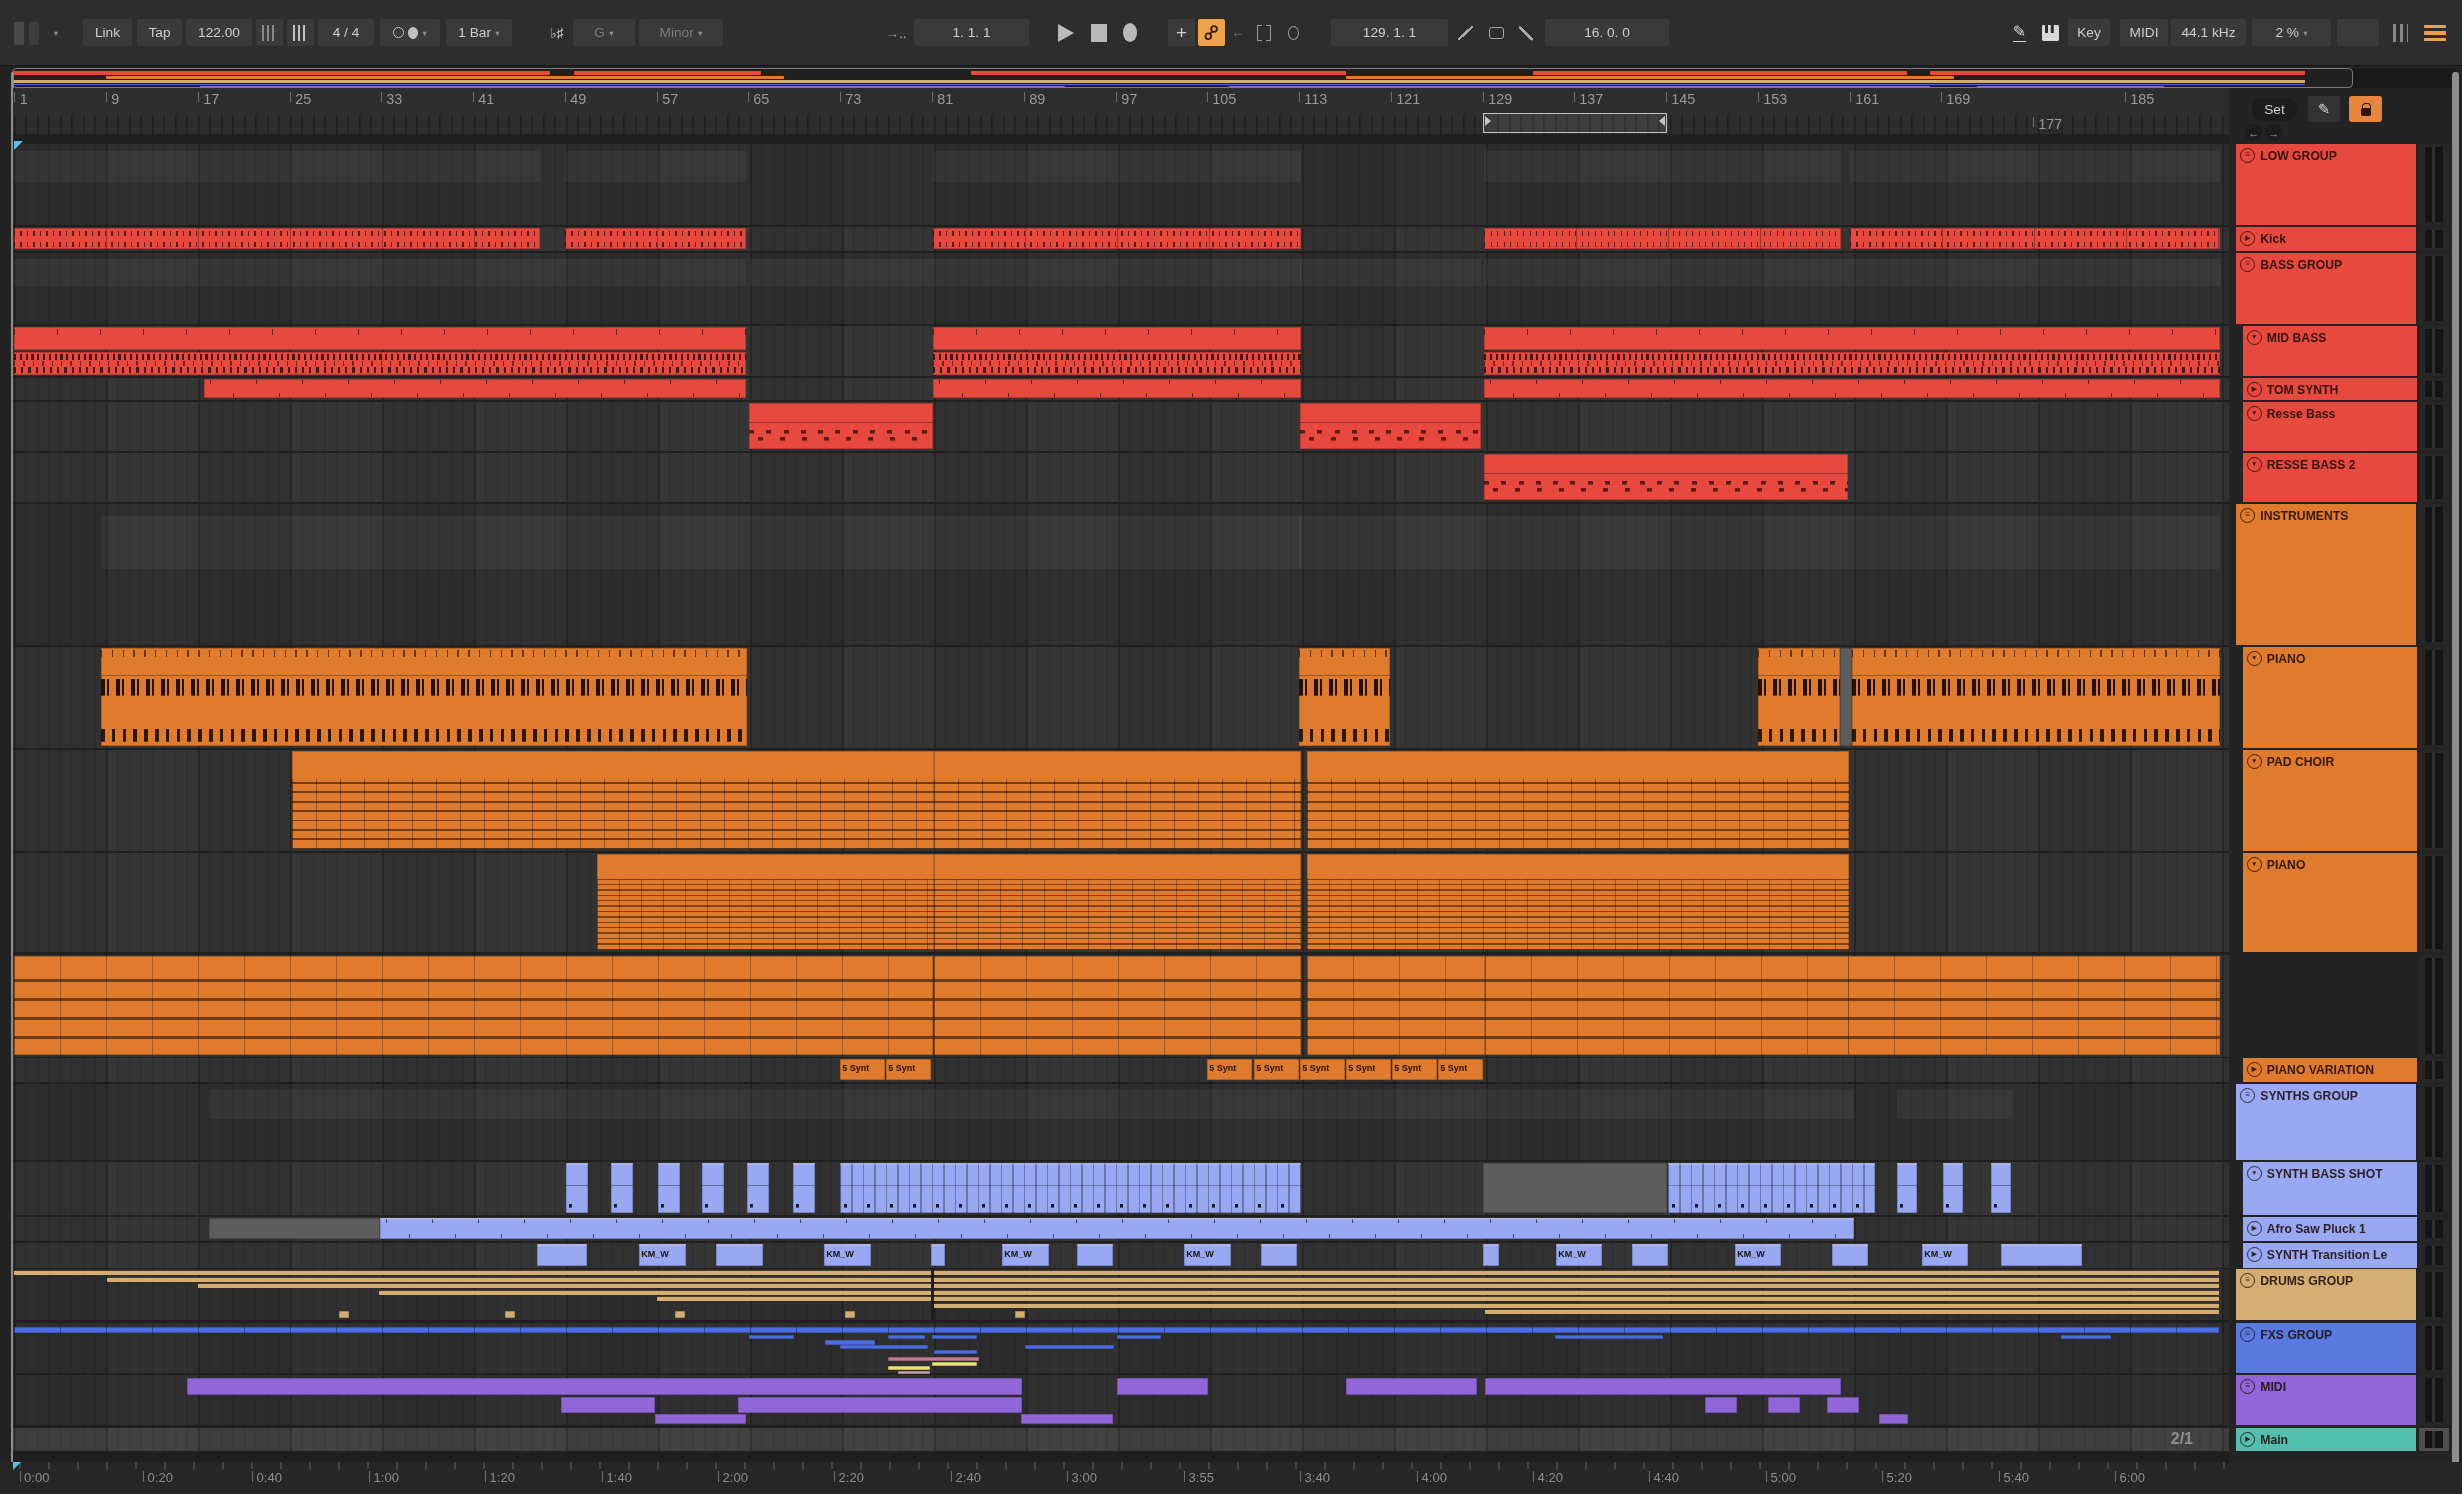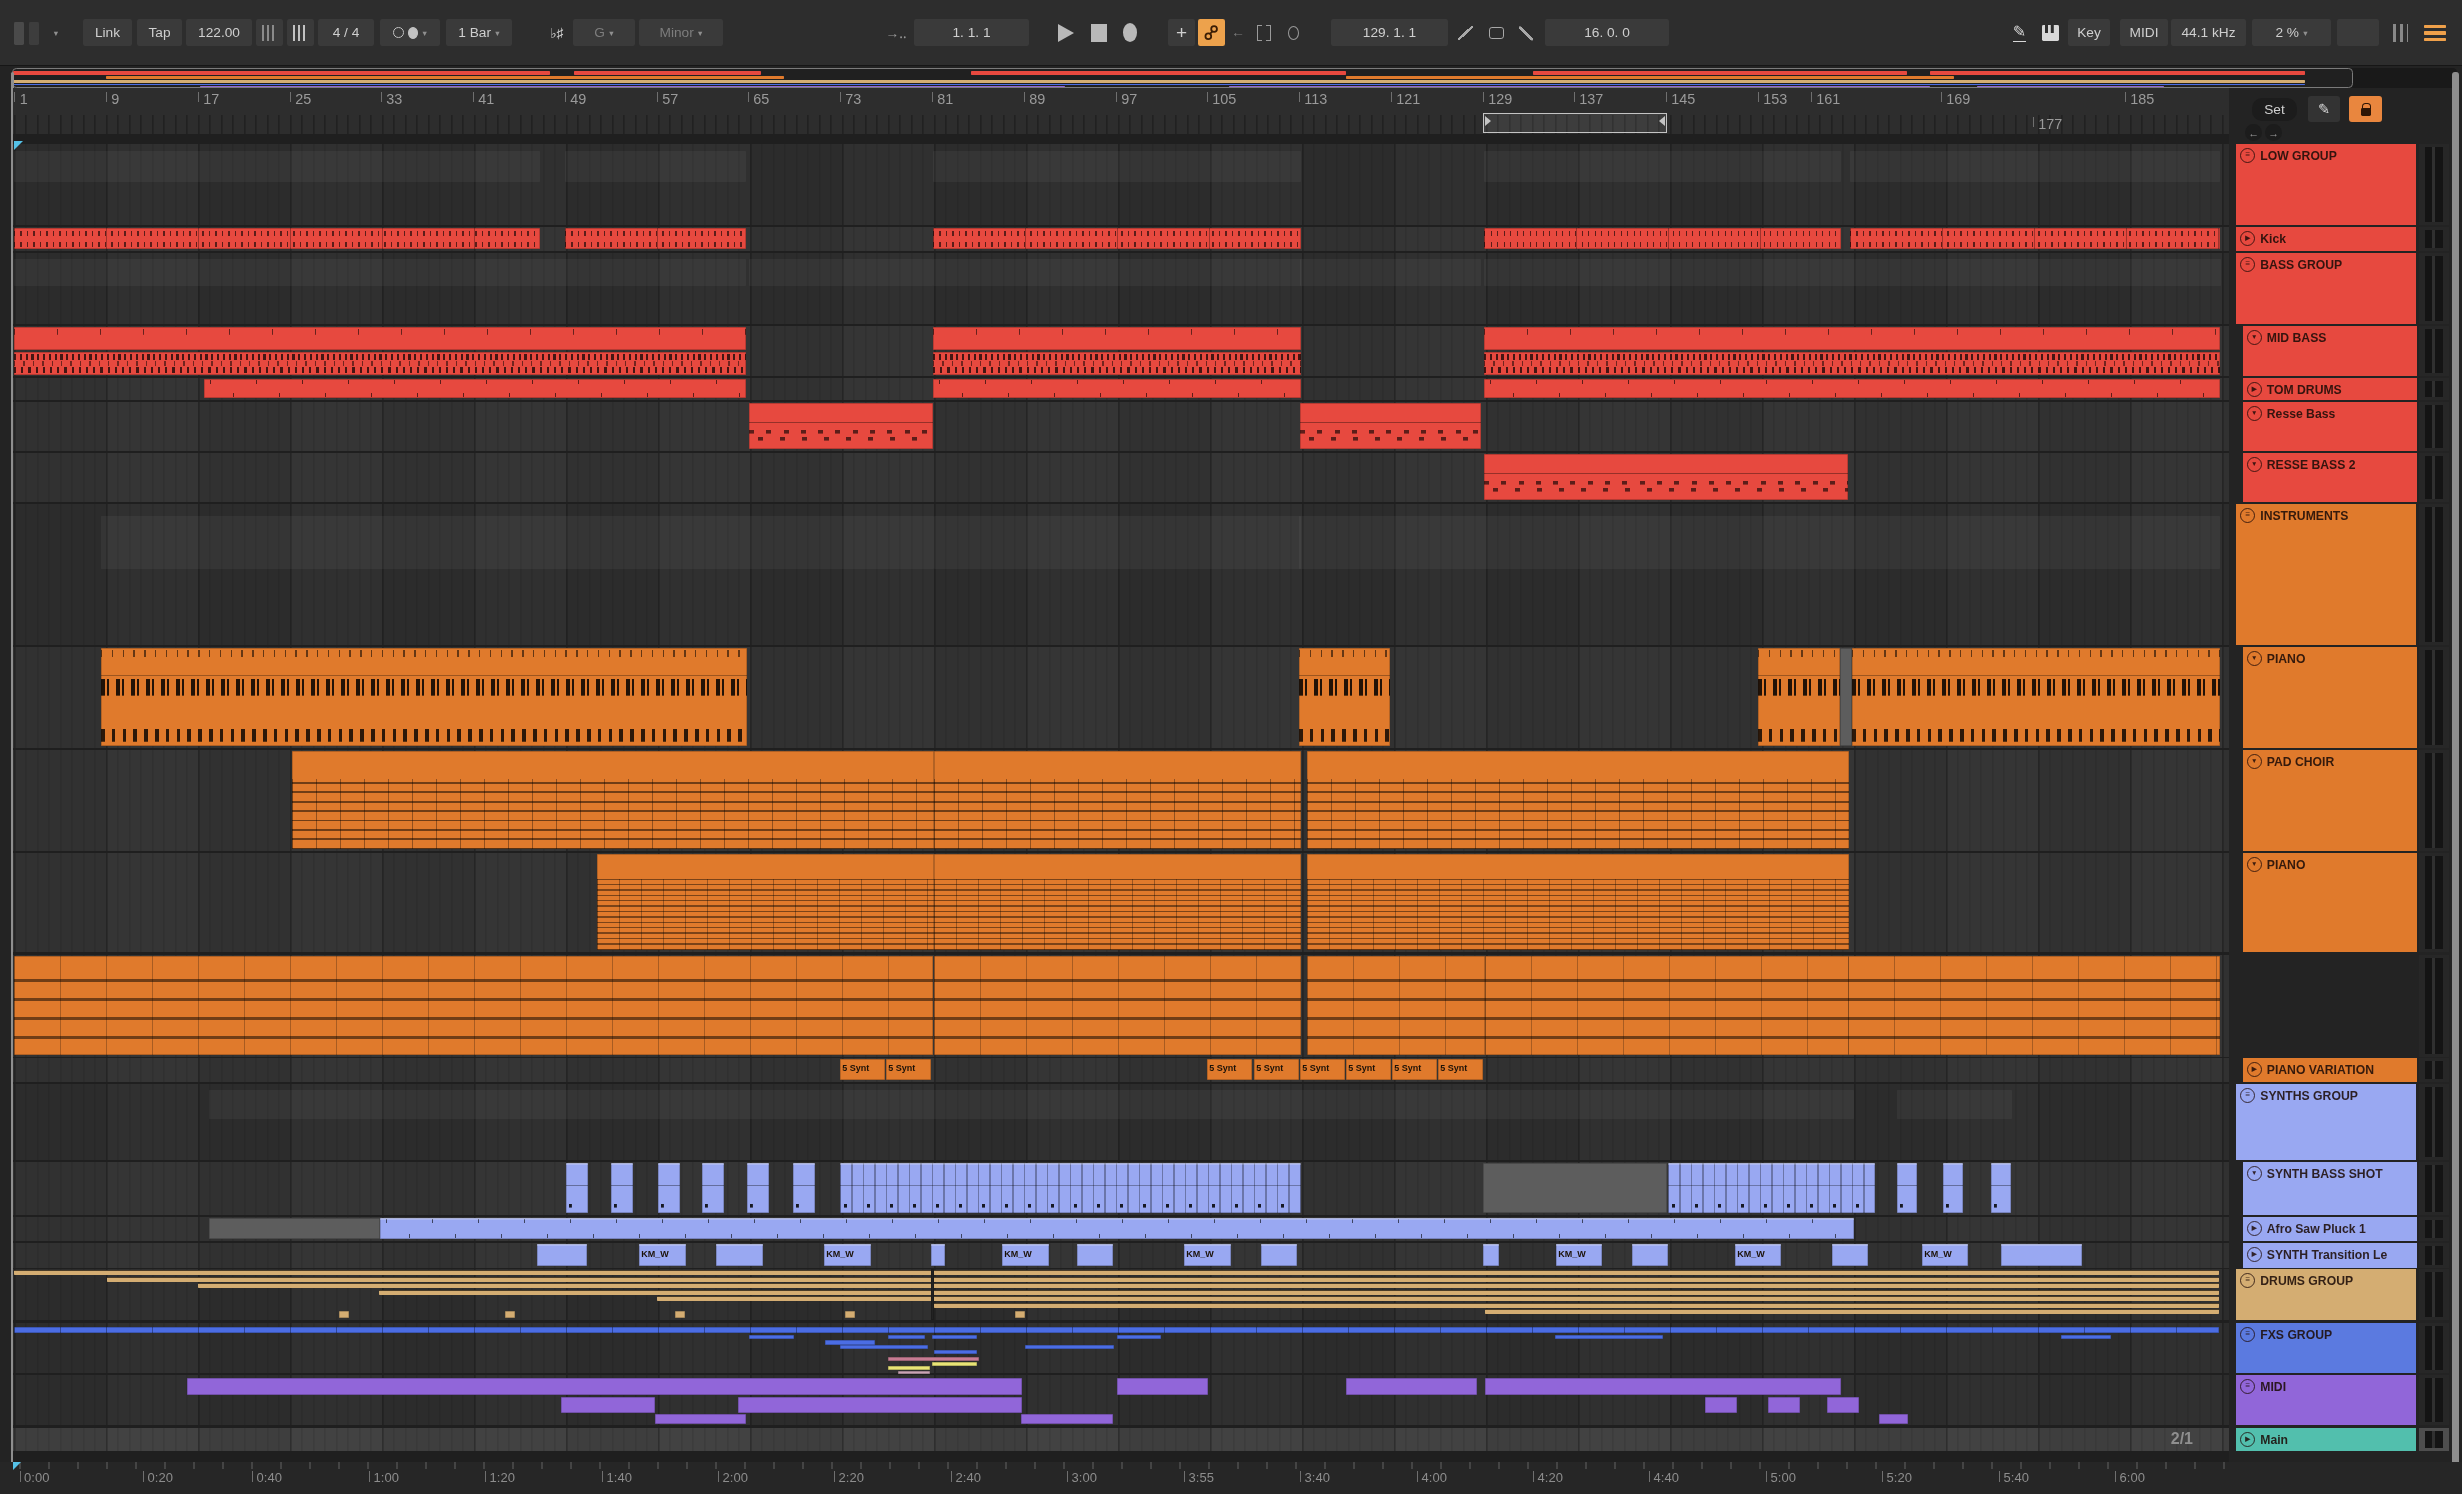--- a/index.html
+++ b/index.html
@@ -326,21 +326,21 @@
       <div class="bar-num" style="left: 919px;">81</div>
       <div class="bar-num" style="left: 1011px;">89</div>
       <div class="bar-num" style="left: 1103px;">97</div>
       <div class="bar-num" style="left: 1194px;">105</div>
       <div class="bar-num" style="left: 1286px;">113</div>
       <div class="bar-num" style="left: 1378px;">121</div>
       <div class="bar-num" style="left: 1470px;">129</div>
       <div class="bar-num" style="left: 1561px;">137</div>
       <div class="bar-num" style="left: 1653px;">145</div>
       <div class="bar-num" style="left: 1745px;">153</div>
-      <div class="bar-num" style="left: 1798px;">161</div>
+      <div class="bar-num" style="left: 1837px;">161</div>
       <div class="bar-num" style="left: 1928px;">169</div>
       <div class="bar-num" style="left: 2020px; margin-top: 25px;">177</div>
       <div class="bar-num" style="left: 2112px;">185</div>
     </div>
   <div class="pill" style="left:2252px;top:98px;width:45px;height:23px">
       <span>Set</span>
     </div>
   <div class="sqbtn" style="left:2308px;top:96px;width:32px;height:26px;color:#ddd;font-size:14.4px">✎</div>
   <div class="sqbtn lockbtn" style="left:2349px;top:96px;width:33px;height:26px">
       <span class="lock-g"></span>
@@ -563,21 +563,21 @@
       <div class="hdr" style="left: 0px; width: 180px; top: 119px; height: 71px; background: rgb(231, 73, 63);">
         <span class="h-ic">≡</span>
         <span class="h-name">BASS GROUP</span>
       </div>
       <div class="hdr" style="left: 6.5px; width: 174px; top: 192px; height: 50px; background: rgb(231, 73, 63);">
         <span class="h-ic" style="font-size: 6.5px;">▼</span>
         <span class="h-name">MID BASS</span>
       </div>
       <div class="hdr" style="left: 6.5px; width: 174px; top: 244px; height: 21.6px; background: rgb(231, 73, 63);">
         <span class="h-ic" style="font-size: 6.5px;">▶</span>
-        <span class="h-name">TOM DRUMS</span>
+        <span class="h-name">TOM SYNTH</span>
       </div>
       <div class="hdr" style="left: 6.5px; width: 174px; top: 268px; height: 49px; background: rgb(231, 73, 63);">
         <span class="h-ic" style="font-size: 6.5px;">▼</span>
         <span class="h-name">Resse Bass</span>
       </div>
       <div class="hdr" style="left: 6.5px; width: 174px; top: 319px; height: 49px; background: rgb(231, 73, 63);">
         <span class="h-ic" style="font-size: 6.5px;">▼</span>
         <span class="h-name">RESSE BASS 2</span>
       </div>
       <div class="hdr" style="left: 0px; width: 180px; top: 370px; height: 141px; background: rgb(224, 122, 44);">

